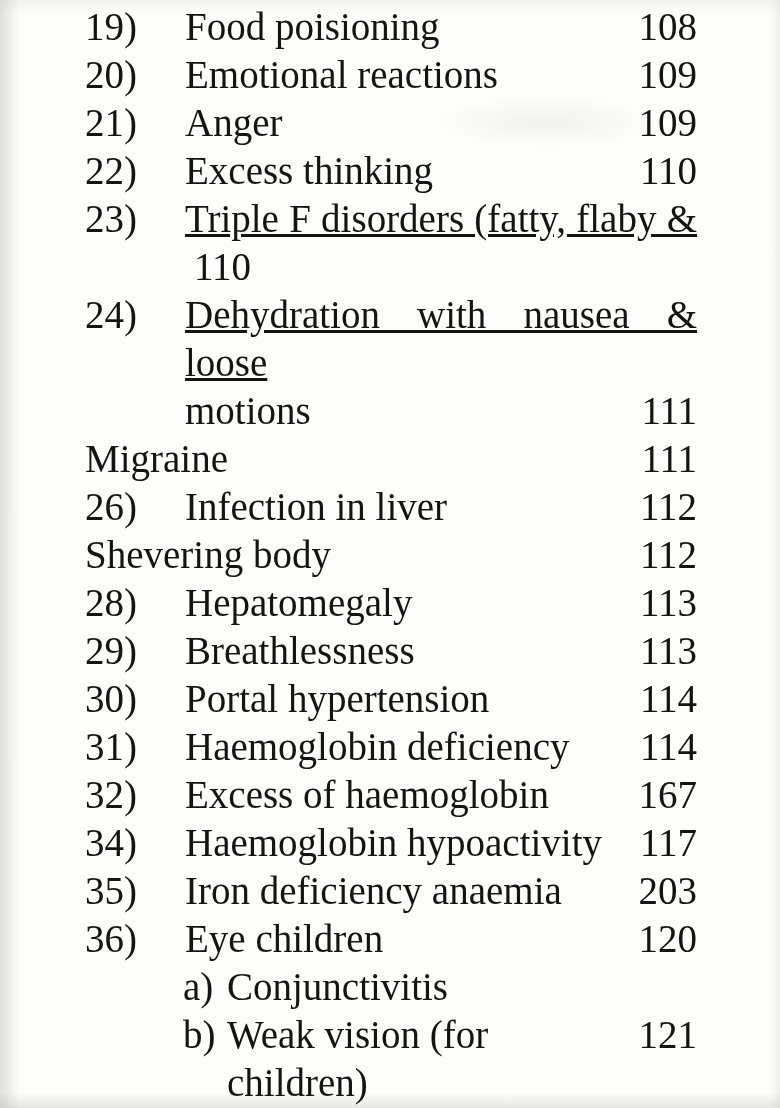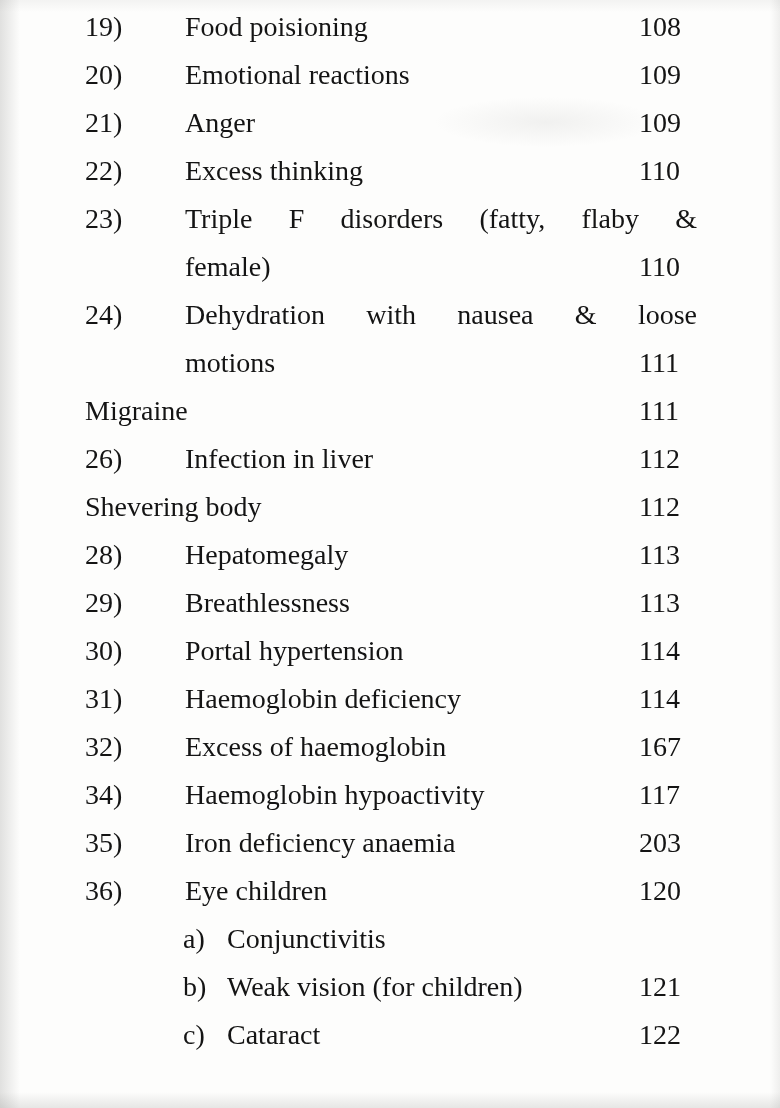--- a/index.html
+++ b/index.html
@@ -10,39 +10,39 @@
     overflow: hidden;
     background: #e9e9e7;
     font-family: "Liberation Serif", "DejaVu Serif", serif;
   }
   .page {
     position: relative;
     width: 780px;
     height: 1108px;
     padding-top: 3px;
     color: #141414;
-    font-size: 28px;
+    font-size: 39px;
     line-height: 48px;
     background:
       linear-gradient(90deg, rgba(110,110,108,0.20) 0px, rgba(110,110,108,0.0) 20px),
       linear-gradient(270deg, rgba(110,110,108,0.10) 0px, rgba(110,110,108,0.0) 10px),
       linear-gradient(0deg, rgba(110,110,108,0.16) 0px, rgba(110,110,108,0.0) 16px),
       linear-gradient(180deg, rgba(110,110,108,0.07) 0px, rgba(110,110,108,0.0) 12px),
       radial-gradient(160px 36px at 70% 11%, rgba(130,130,128,0.10), rgba(130,130,128,0) 70%),
       #fdfdfc;
   }
   .entry { display: flex; padding-left: 85px; }
   .entry .marker { flex: 0 0 100px; }
   .entry.level1 { padding-left: 183px; }
   .entry.level1 .marker { flex: 0 0 44px; }
   .content { flex: 1 1 auto; padding-right: 83px; min-width: 0; }
   .line { display: flex; }
   .line .text { flex: 1 1 auto; }
-  .line .page-num { flex: 0 0 auto; min-width: 58px; text-align: left; margin-left: 8px; }
-  .line.justify .text { text-align: justify; text-align-last: justify; }
+  .line .page-num { flex: 0 0 auto; min-width: 58px; text-align: right; margin-left: 8px; }
+  .line.justify .text { text-align: justify; text-align-last: justify; text-decoration: underline; }
 </style>
 </head>
 <body>
 
 <div class="page">
     <div class="entry level0">
     <div class="marker">19)</div>
     <div class="content">
         <div class="line">
     <span class="text">Food poisioning</span>
@@ -78,21 +78,20 @@
       </div>
   </div>
     <div class="entry level0">
     <div class="marker">23)</div>
     <div class="content">
         <div class="line justify">
     <span class="text">Triple F disorders (fatty, flaby &amp;</span>
 
   </div>
         <div class="line">
-    <span class="text">female)</span>
     <span class="page-num">110</span>
   </div>
       </div>
   </div>
     <div class="entry level0">
     <div class="marker">24)</div>
     <div class="content">
         <div class="line justify">
     <span class="text">Dehydration with nausea &amp; loose</span>
 

